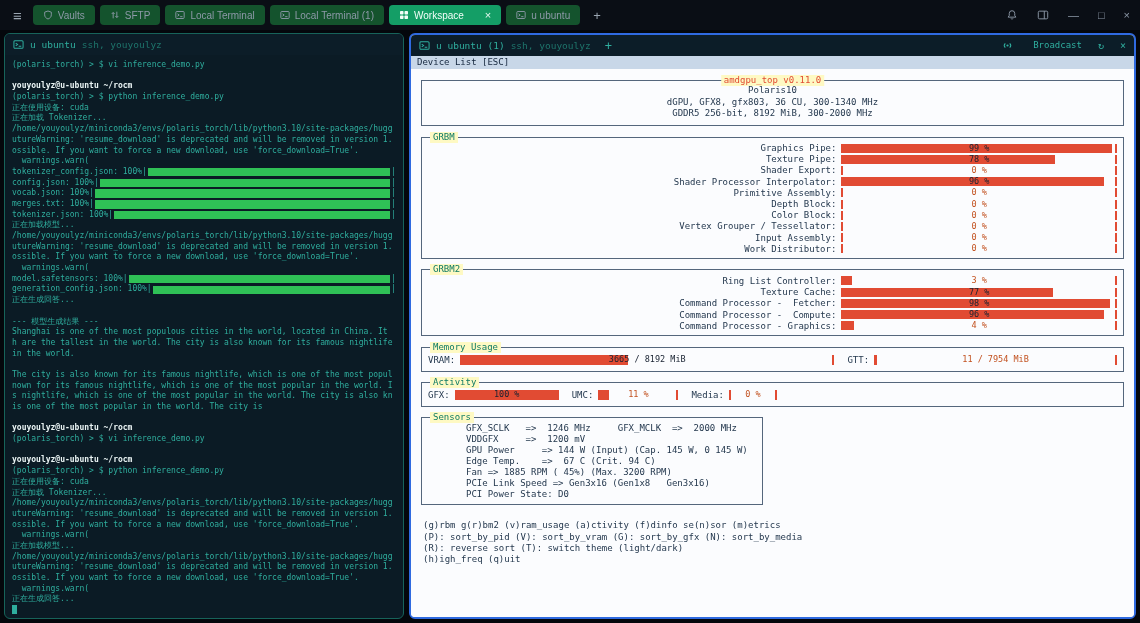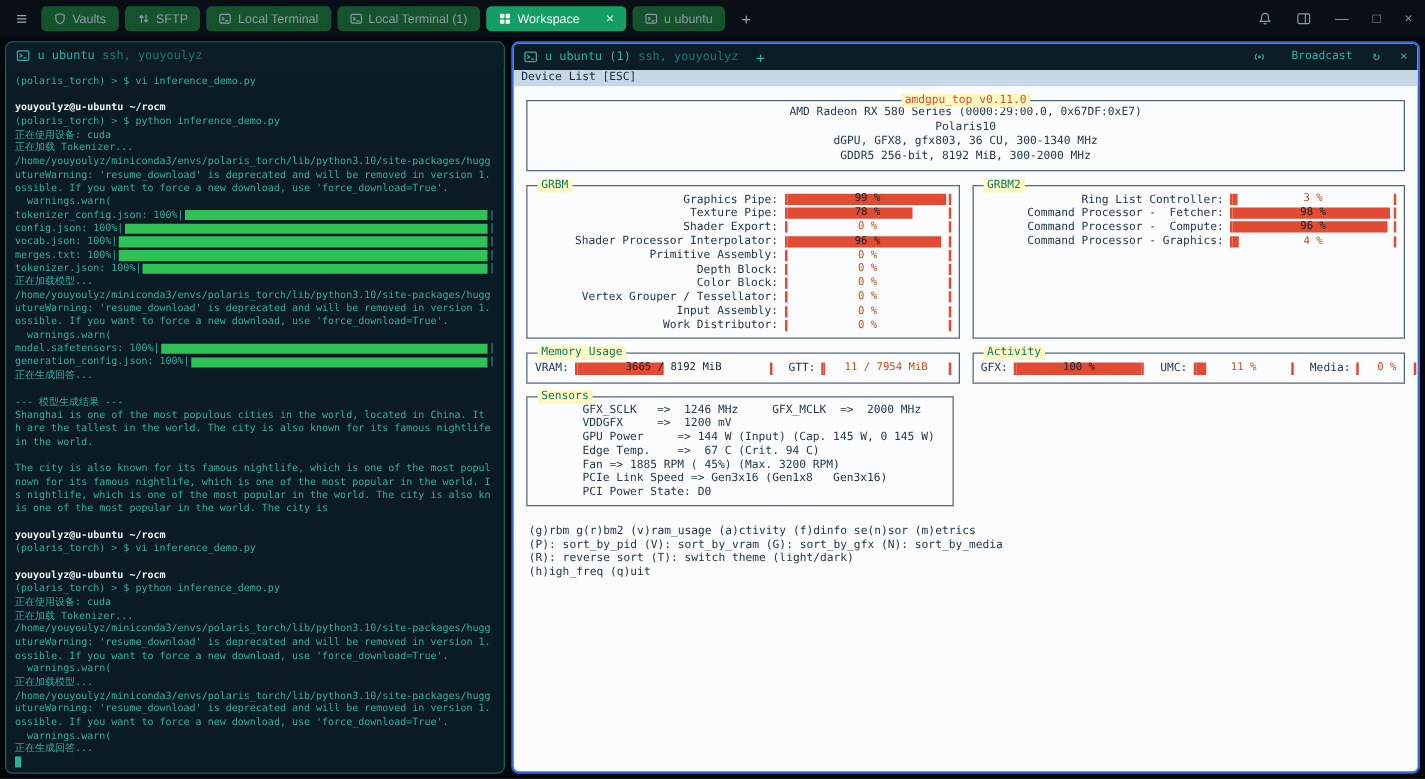--- a/index.html
+++ b/index.html
@@ -42,21 +42,21 @@
 
   
   .gpu { flex:1; min-height:0; display:flex; flex-direction:column; background:#fbfcfe; font-family:"DejaVu Sans Mono",monospace; }
   .devbar { height:13px; flex:none; background:#c8d7e8; color:#14263d; font-size:9px; line-height:13px; padding:0 6px; }
   .gcontent { flex:1; min-height:0; padding:2px 10px 6px; overflow:hidden; }
   .box { position:relative; border:1px solid #54667c; padding:5px 6px 4px; background:#fbfcfe; }
   .blabel { position:absolute; top:-6px; left:8px; background:#fef9c3; padding:0 3px; font-size:9px; line-height:11px; color:#0e7a63; white-space:pre; }
   .devbox { margin-top:9px; padding:4px 6px 5px; }
   .devbox .blabel { left:50%; transform:translateX(-50%); color:var(--gauge-red,#e14b33); }
   .dline { text-align:center; font-size:9px; line-height:11.5px; color:#24384e; white-space:pre; }
-  .brow { display:flex; gap:10px; margin-top:11px; align-items:stretch; }
+  .brow { display:flex; gap:10px; margin-top:11px; align-items:stretch;flex-direction:column; }
   .brow .box { flex:1; min-width:0; }
   .mt10 { margin-top:10px; }
   .grow { display:flex; align-items:center; height:11.2px; }
   .glabel { width:60%; flex:none; text-align:right; padding-right:5px; font-size:9px; color:#24384e; white-space:pre; overflow:hidden; }
   .gauge { position:relative; flex:1; height:9px; border-left:2px solid var(--gauge-red,#e14b33); border-right:2px solid var(--gauge-red,#e14b33); min-width:0; }
   .gauge .fill { position:absolute; left:0; top:0; bottom:0; background:var(--gauge-red,#e14b33); }
   .gauge .gtxt { position:absolute; left:0; right:0; top:0; bottom:0; text-align:center; font-size:8.5px; line-height:9.5px; color:var(--status-orange,#c2511f); white-space:pre; }
   .gauge .gtxt.on { color:#182231; }
   .membox, .actbox { padding:6px 6px 5px; }
   .mrow { display:flex; align-items:center; gap:5px; height:12px; }
@@ -196,21 +196,20 @@
         <span class="hicon">×</span>
       </div>
 
       <div class="gpu">
         <div class="devbar">Device List [ESC]</div>
         <div class="gcontent">
 
           <div class="box devbox">
             <span class="blabel">amdgpu_top v0.11.0</span>
             <div>
-                <div class="dline">AMD Radeon RX 580 Series (0000:29:00.0, 0x67DF:0xE7)</div>
                 <div class="dline">Polaris10</div>
                 <div class="dline">dGPU, GFX8, gfx803, 36 CU, 300-1340 MHz</div>
                 <div class="dline">GDDR5 256-bit, 8192 MiB, 300-2000 MHz</div>
               </div>
           </div>
 
           <div class="brow">
             <div class="box">
               <span class="blabel">GRBM</span>
               <div>
@@ -287,20 +286,27 @@
                 </div>
             </div>
             <div class="box">
               <span class="blabel">GRBM2</span>
               <div>
                   <div class="grow">
                     <span class="glabel">Ring List Controller:</span>
                     <span class="gauge">
                       <span class="fill" style="width: 3%;"></span>
                       <span class="gtxt">3 %</span>
+                    </span>
+                  </div>
+                  <div class="grow">
+                    <span class="glabel">Texture Cache:</span>
+                    <span class="gauge">
+                      <span class="fill" style="width: 77%;"></span>
+                      <span class="gtxt on">77 %</span>
                     </span>
                   </div>
                   <div class="grow">
                     <span class="glabel">Command Processor -  Fetcher:</span>
                     <span class="gauge">
                       <span class="fill" style="width: 98%;"></span>
                       <span class="gtxt on">98 %</span>
                     </span>
                   </div>
                   <div class="grow">

